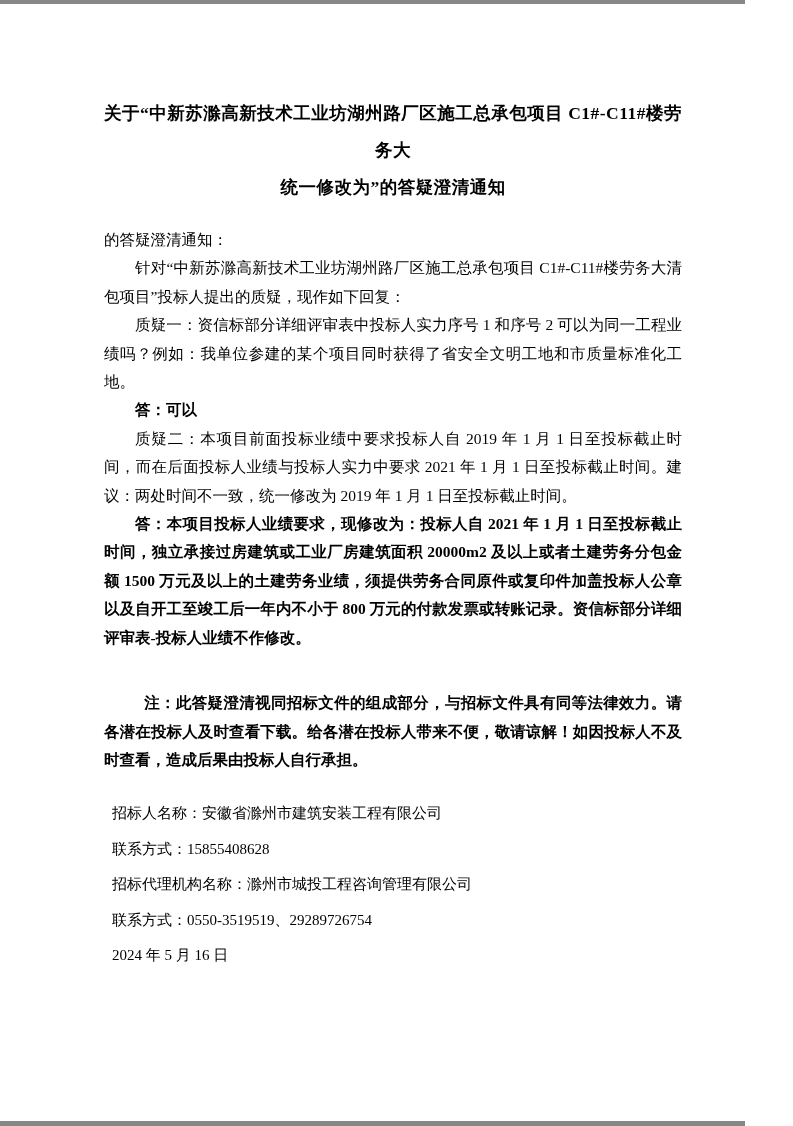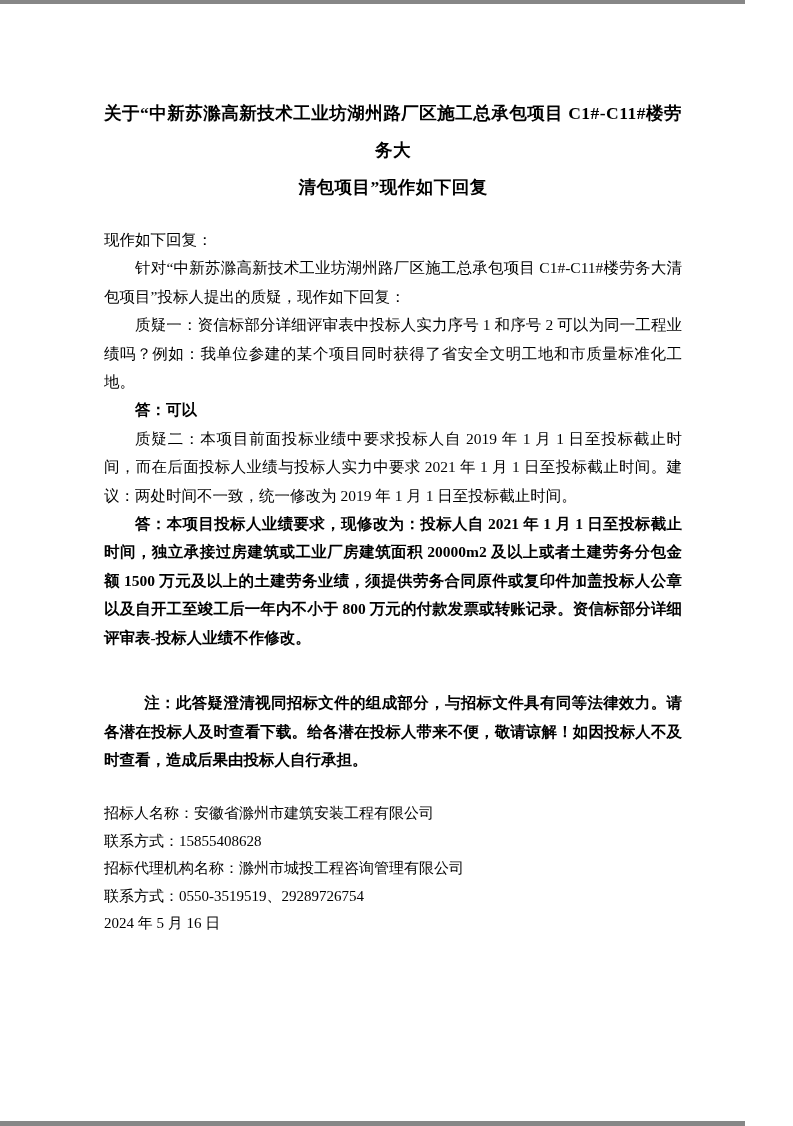--- a/index.html
+++ b/index.html
@@ -44,40 +44,40 @@
     text-align: justify;
     word-break: break-all;
   }
   .body p.indent-first { text-indent: 2em; }
   .body p.indent-note  { text-indent: 2.6em; }
   .body p.bold { font-weight: bold; }
   .body p.gap-before { margin-top: 37px; }
 
   .footer { margin-top: 26px; }
   .footer p {
-    margin: 0;
+    margin: 8px;
     font-size: 15px;
     line-height: 27.5px;
     text-align: left;
   }
 </style>
 </head>
 <body>
 
 <div class="page" style="background: rgb(255, 255, 255); color: rgb(0, 0, 0);">
   <div class="edge-bar top" style="background: rgb(135, 135, 135);"></div>
 
   <div class="content">
     <h1 class="title">
       <span class="title-line">关于“中新苏滁高新技术工业坊湖州路厂区施工总承包项目 C1#-C11#楼劳务大</span>
-      <span class="title-line">清包项目”现作如下回复</span>
+      <span class="title-line">统一修改为”的答疑澄清通知</span>
     </h1>
 
     <div class="body" id="body-container">
-        <p class="">现作如下回复：</p>
+        <p class="">的答疑澄清通知：</p>
         <p class="indent-first ">针对“中新苏滁高新技术工业坊湖州路厂区施工总承包项目 C1#-C11#楼劳务大清包项目”投标人提出的质疑，现作如下回复：</p>
         <p class="indent-first ">质疑一：资信标部分详细评审表中投标人实力序号 1 和序号 2 可以为同一工程业绩吗？例如：我单位参建的某个项目同时获得了省安全文明工地和市质量标准化工地。</p>
         <p class="indent-first bold ">答：可以</p>
         <p class="indent-first ">质疑二：本项目前面投标业绩中要求投标人自 2019 年 1 月 1 日至投标截止时间，而在后面投标人业绩与投标人实力中要求 2021 年 1 月 1 日至投标截止时间。建议：两处时间不一致，统一修改为 2019 年 1 月 1 日至投标截止时间。</p>
         <p class="indent-first bold ">答：本项目投标人业绩要求，现修改为：投标人自 2021 年 1 月 1 日至投标截止时间，独立承接过房建筑或工业厂房建筑面积 20000m2 及以上或者土建劳务分包金额 1500 万元及以上的土建劳务业绩，须提供劳务合同原件或复印件加盖投标人公章以及自开工至竣工后一年内不小于 800 万元的付款发票或转账记录。资信标部分详细评审表-投标人业绩不作修改。</p>
         <p class="indent-note bold gap-before">注：此答疑澄清视同招标文件的组成部分，与招标文件具有同等法律效力。请各潜在投标人及时查看下载。给各潜在投标人带来不便，敬请谅解！如因投标人不及时查看，造成后果由投标人自行承担。</p>
       </div>
 
     <div class="footer" id="footer-container">
         <p>招标人名称：安徽省滁州市建筑安装工程有限公司</p>

